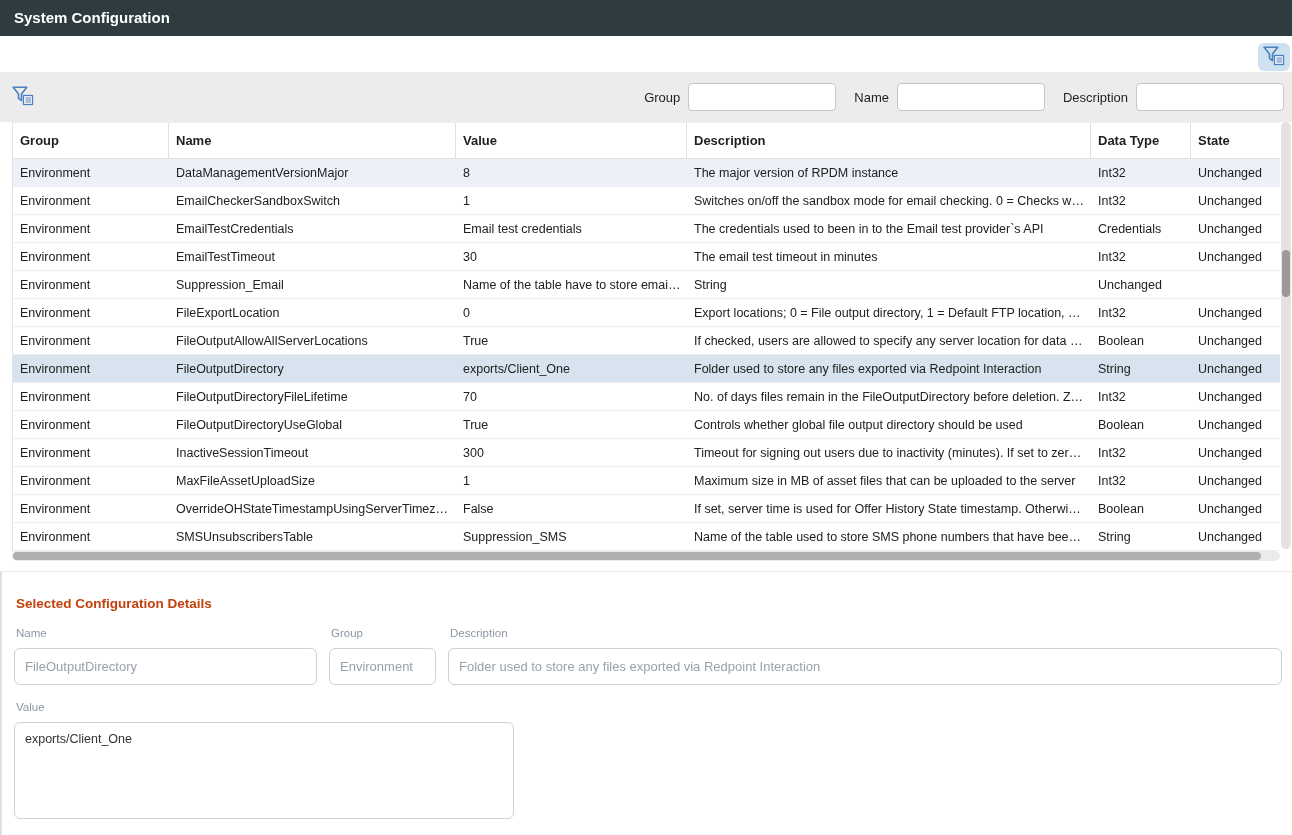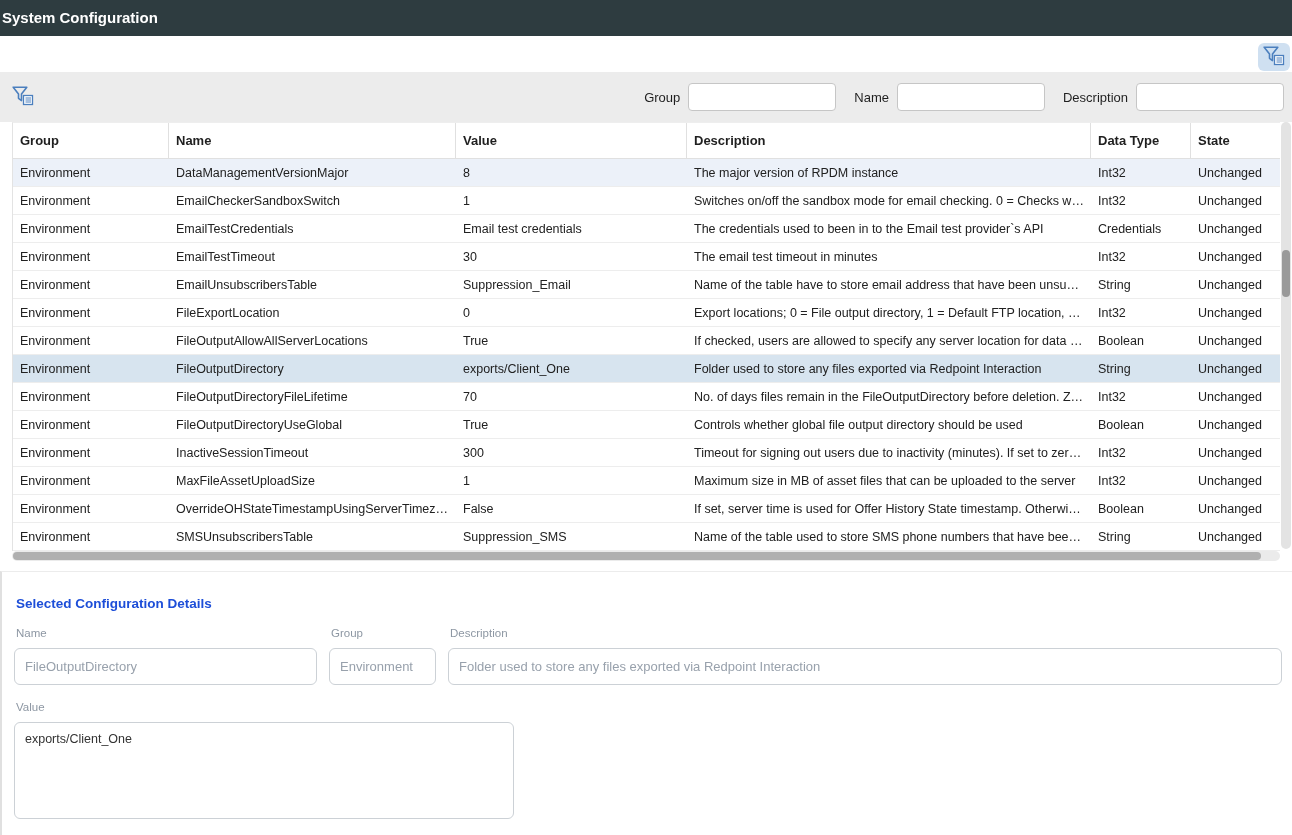--- a/index.html
+++ b/index.html
@@ -7,21 +7,21 @@
     width: 1292px; height: 835px;
     background: #ffffff;
     font-family: "Liberation Sans", sans-serif;
     overflow: hidden;
   }
 
   
   .titlebar {
     height: 36px; background: #2e3c40; color: #ffffff;
     font-size: 15px; font-weight: bold;
-    line-height: 36px; padding-left: 2px;
+    line-height: 36px; padding-left: 14px;
   }
 
   
   .toolbar-strip {
     height: 36px; background: #ffffff; position: relative;
   }
   .filter-toggle {
     position: absolute; right: 2px; top: 7px;
     width: 32px; height: 28px;
     background: #cfe0f1; border: none; border-radius: 6px;
@@ -103,21 +103,21 @@
   }
 
   
   .details {
     margin-top: 10px;
     border-top: 1px solid #ececec;
     border-left: 2px solid #e0e0e0;
     min-height: 267px;
     padding: 24px 10px 0 12px;
   }
-  .details-title { font-size: 13.5px; font-weight: bold; color: #1d4ed8; padding-left: 2px; }
+  .details-title { font-size: 13.5px; font-weight: bold; color: #c2410c; padding-left: 2px; }
   .fields-row { display: flex; margin-top: 16px; }
   .field { display: flex; flex-direction: column; margin-right: 12px; }
   .field label { font-size: 11.5px; color: #8d97a3; margin-bottom: 9px; padding-left: 2px; }
   .field input, .field textarea {
     height: 37px; border: 1px solid #ccd1d6; border-radius: 6px;
     font-size: 13px; padding: 0 10px; color: #98a1ac;
     font-family: inherit; background: #ffffff; outline: none;
   }
   .field-name input { width: 303px; }
   .field-group input { width: 107px; }
@@ -268,23 +268,20 @@
           </div>
     <div class="cell">
             <span>Unchanged</span>
           </div>
   </div>
         <div class="grid-row row">
     <div class="cell">
             <span>Environment</span>
           </div>
     <div class="cell">
-            <span>EmailUnsubscribersTable</span>
-          </div>
-    <div class="cell">
             <span>Suppression_Email</span>
           </div>
     <div class="cell">
             <span>Name of the table have to store email address that have been unsubs...</span>
           </div>
     <div class="cell">
             <span>String</span>
           </div>
     <div class="cell">
             <span>Unchanged</span>

